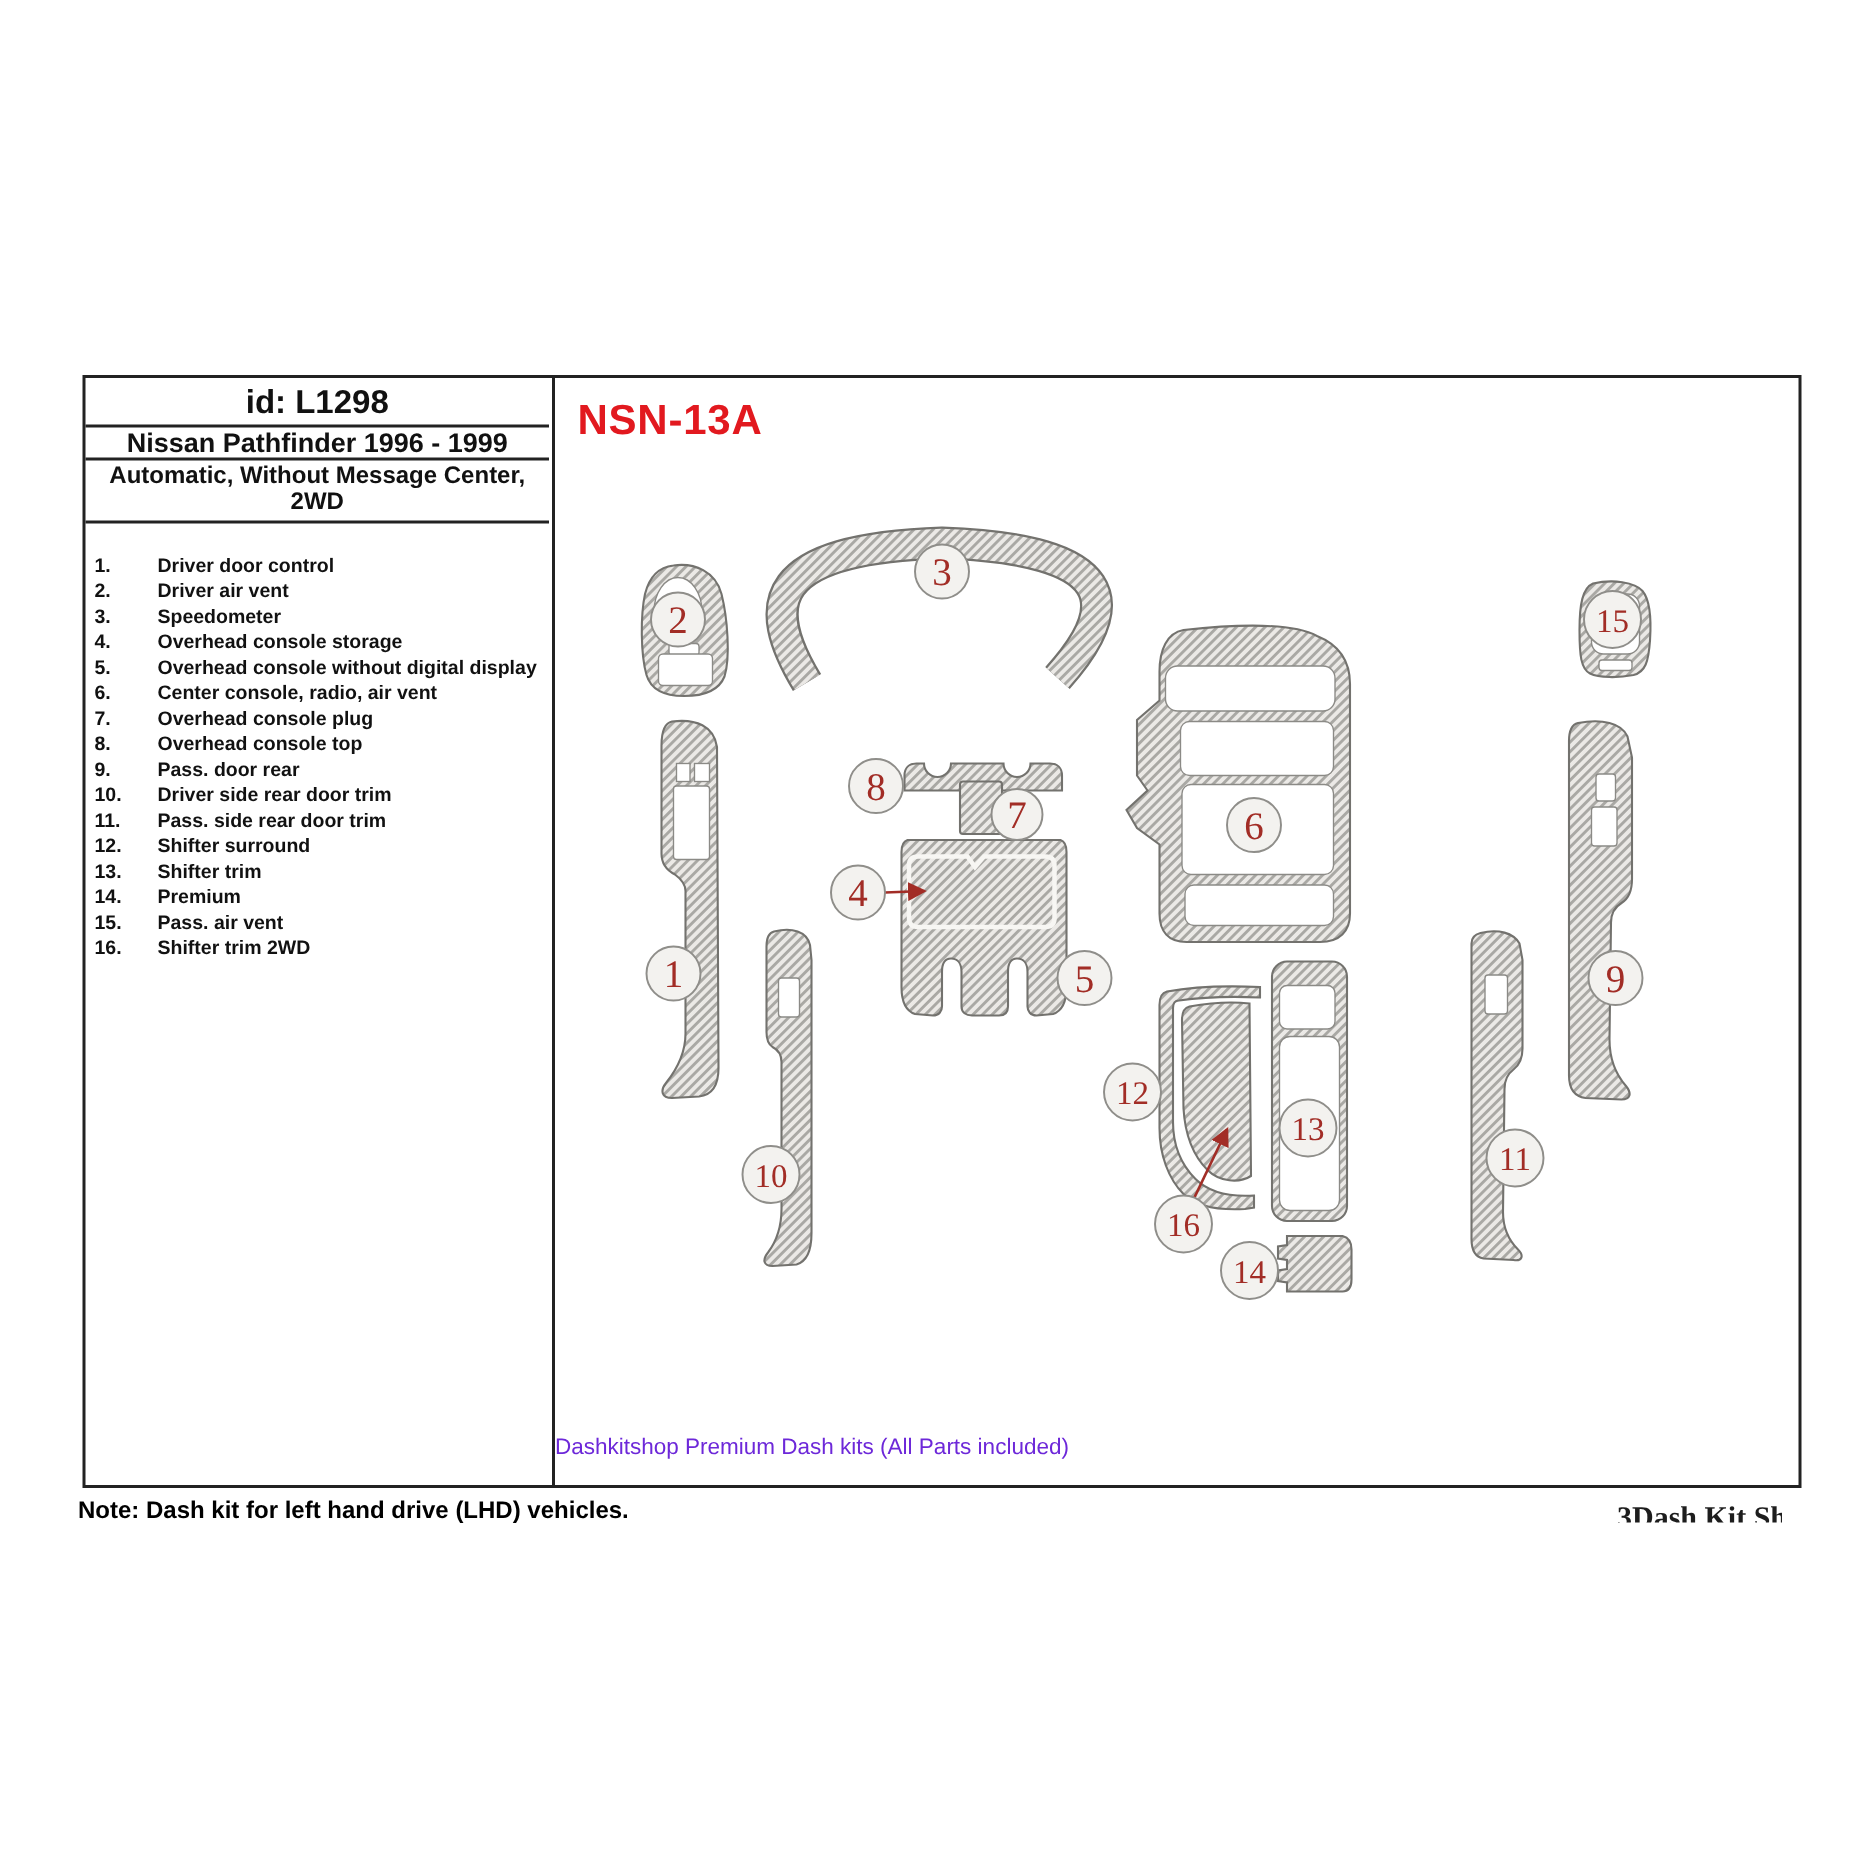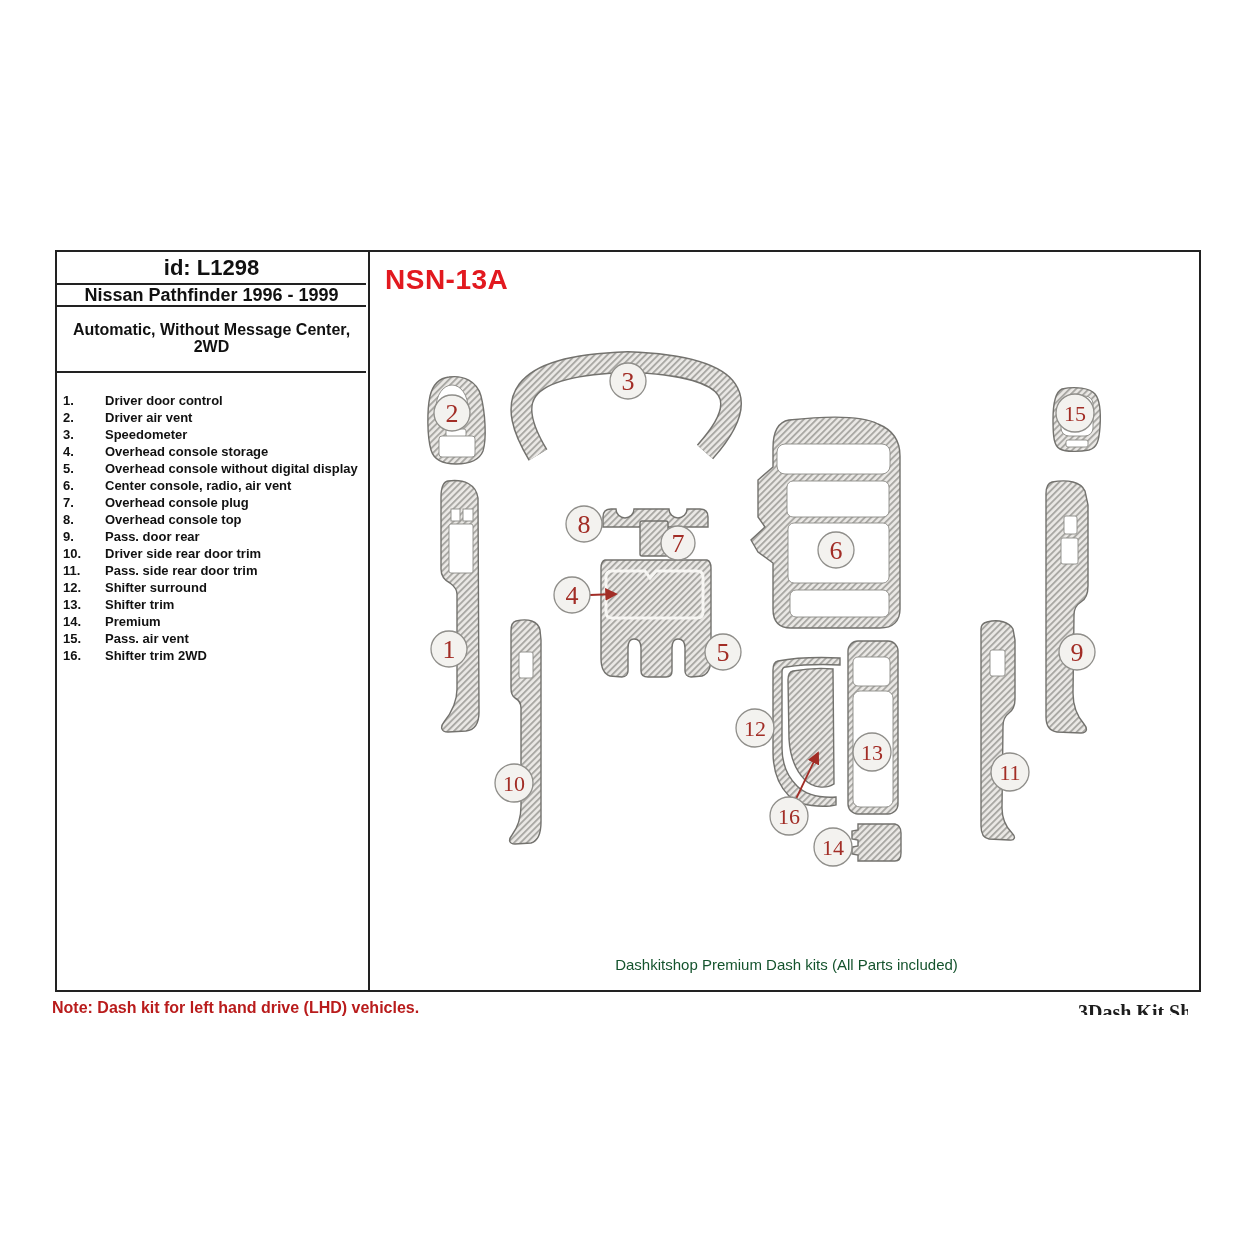--- a/index.html
+++ b/index.html
@@ -10,33 +10,33 @@
   .outer-box{position:absolute;left:55px;top:250px;width:1146px;height:742px;
              border:2px solid #222;box-sizing:border-box;background:#fff;}
   .panel-divider{position:absolute;left:368px;top:250px;height:742px;width:0;
                  border-left:2px solid #222;}
 
   .left-panel{position:absolute;left:57px;top:252px;width:309px;}
   .hdr-row{border-bottom:2px solid #222;text-align:center;font-weight:700;line-height:1.05;
            display:flex;align-items:center;justify-content:center;}
   .hdr-id{height:31px;font-size:22px;}
   .hdr-vehicle{height:20px;font-size:18px;}
-  .hdr-config{height:40px;font-size:16px;padding:12px 4px;}
+  .hdr-config{height:40px;font-size:16px;padding:0 4px;}
 
   .parts-list{padding-top:19px;}
   .part-row{display:flex;height:17px;font-size:13px;font-weight:700;line-height:17px;}
   .part-num{width:48px;padding-left:6px;box-sizing:border-box;}
   .part-label{flex:1;}
 
   .kit-code{position:absolute;left:385px;top:264px;font-size:28px;font-weight:700;
             color:var(--kit-red);letter-spacing:0.5px;text-align:right;}
 
-  .caption{position:absolute;left:370px;top:956px;width:833px;text-align:center;
-           font-size:15px;font-weight:400;color:#14532d;}
-  .note{position:absolute;left:52px;top:999px;font-size:16px;font-weight:700;color:#b91c1c;}
+  .caption{position:absolute;left:370px;top:956px;width:833px;
+           font-size:15px;font-weight:400;color:#6d28d9;}
+  .note{position:absolute;left:52px;top:999px;font-size:16px;font-weight:700;color:#000000;}
 
   .watermark-clip{position:absolute;left:1078px;top:1002px;width:110px;height:13px;
                   overflow:hidden;}
   .watermark-clip span{font-family:"Liberation Serif",serif;font-weight:700;font-size:20px;
                        line-height:21px;color:#1d1d1d;white-space:nowrap;}
 
   svg.diagram{position:absolute;left:0;top:0;}
   .part{fill:url(#hatch);stroke:#73726e;stroke-width:1.4;}
   .cutout{fill:#ffffff;stroke:#8b8a86;stroke-width:0.9;}
   .white-line{fill:none;stroke:#f7f6f3;stroke-width:3;}

